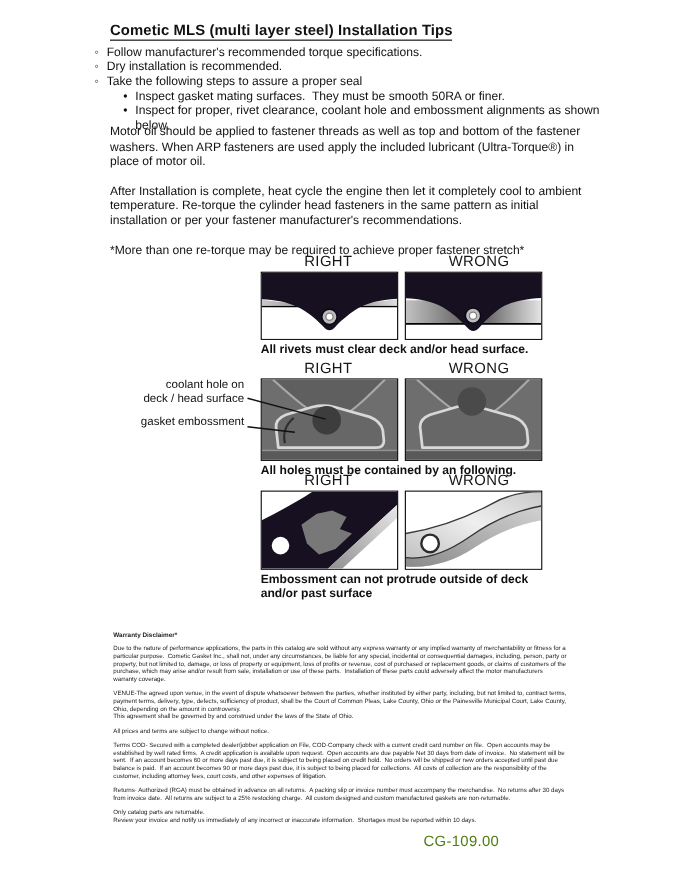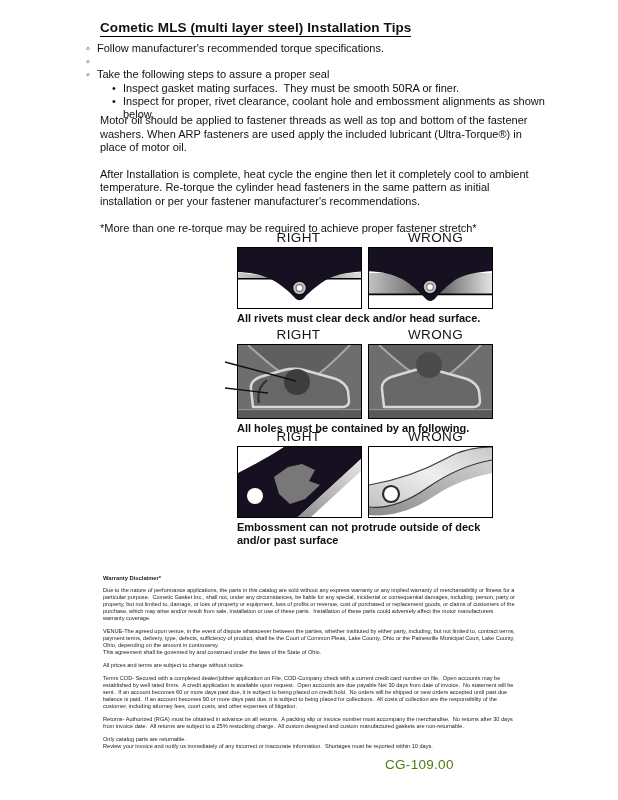--- a/index.html
+++ b/index.html
@@ -59,20 +59,21 @@
 
   <div class="title">Cometic MLS (multi layer steel) Installation Tips</div>
 
   <div class="bullets">
     <div class="b-row">
       <span class="b-glyph">◦</span>
       <span class="b-text">Follow manufacturer's recommended torque specifications.</span>
     </div>
     <div class="b-row">
       <span class="b-glyph">◦</span>
+      <span class="b-text">Dry installation is recommended.</span>
     </div>
     <div class="b-row">
       <span class="b-glyph">◦</span>
       <span class="b-text">Take the following steps to assure a proper seal</span>
     </div>
     <div class="b-row b-sub">
       <span class="b-glyph">•</span>
       <span class="b-text">Inspect gasket mating surfaces.  They must be smooth 50RA or finer.</span>
     </div>
     <div class="b-row b-sub">
@@ -156,20 +157,27 @@
         <path d="M112,0 C98,14 84,28 70,36" stroke="#a8a8a8" stroke-width="2" fill="none"></path>
         <path d="M15,62 L13,44 Q12,36 22,32 L46,25 Q56,22.5 66,25 L98,34 Q108,38 110,46 L111,56 Q111,62 104,62 Z" fill="#676767" stroke="#d8d8d8" stroke-width="2.5" stroke-linejoin="round"></path>
         <circle cx="60" cy="20" r="13" fill="#4a4a4a"></circle>
         <line x1="0" y1="64.5" x2="123" y2="64.5" stroke="#939393" stroke-width="1.2"></line>
         <rect x="0" y="65.5" width="123" height="7.5" fill="#595959"></rect>
       </svg>
     </div>
     <div class="caption">All holes must be contained by an following.</div>
   </div>
 
+  <div class="side-labels">
+    <div>
+      <div>coolant hole on</div>
+      <div>deck / head surface</div>
+    </div>
+    <div class="side-label-2">gasket embossment</div>
+  </div>
   <svg class="pointer-svg" width="110" height="62" viewBox="0 0 110 62">
     <path d="M25,22 L96,41" stroke="#111" stroke-width="1.3" fill="none"></path>
     <path d="M25,48 L68,53" stroke="#111" stroke-width="1.3" fill="none"></path>
   </svg>
 
   <div class="pair" style="top:429px;">
     <div class="pair-labels">
       <div class="pair-label">RIGHT</div>
       <div class="pair-label">WRONG</div>
     </div>

